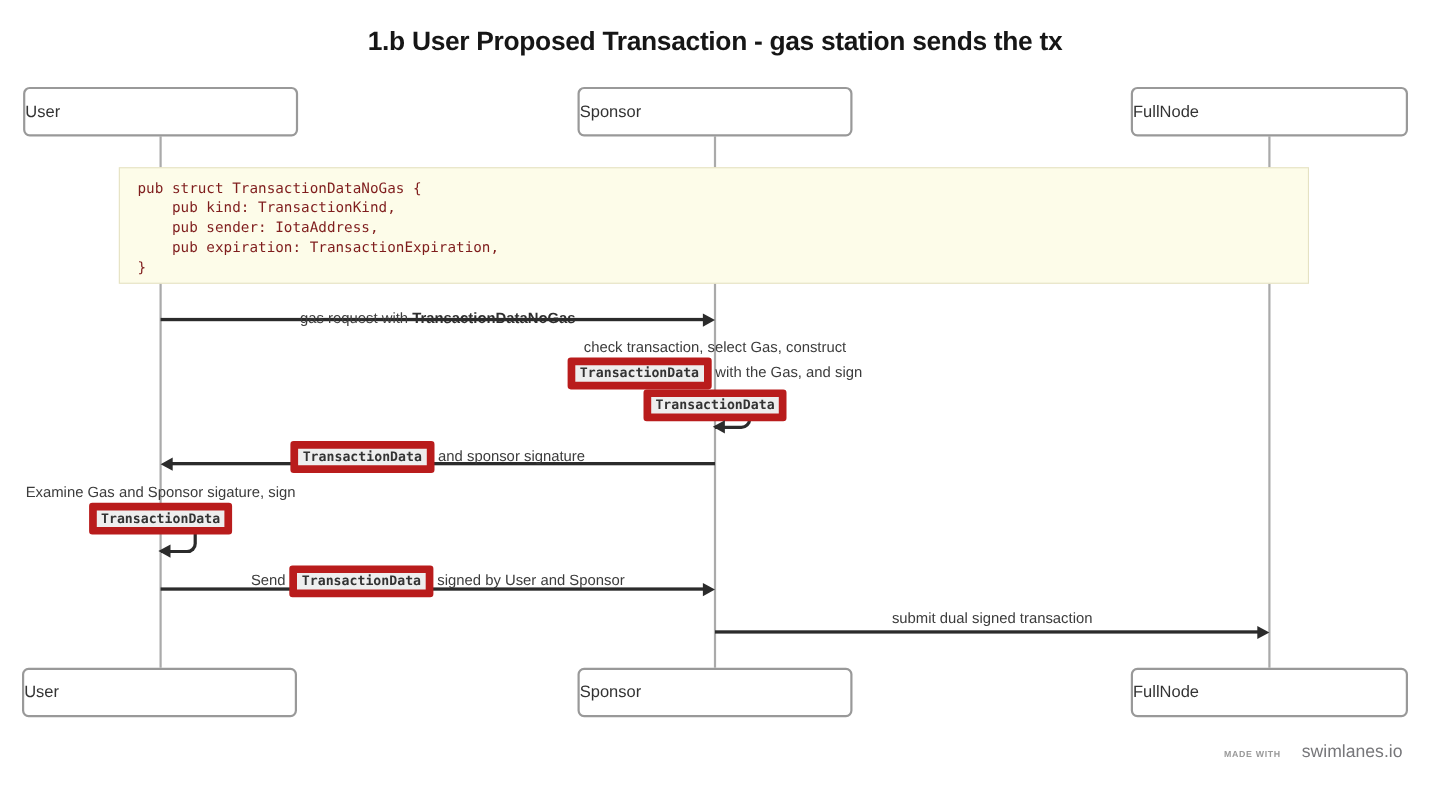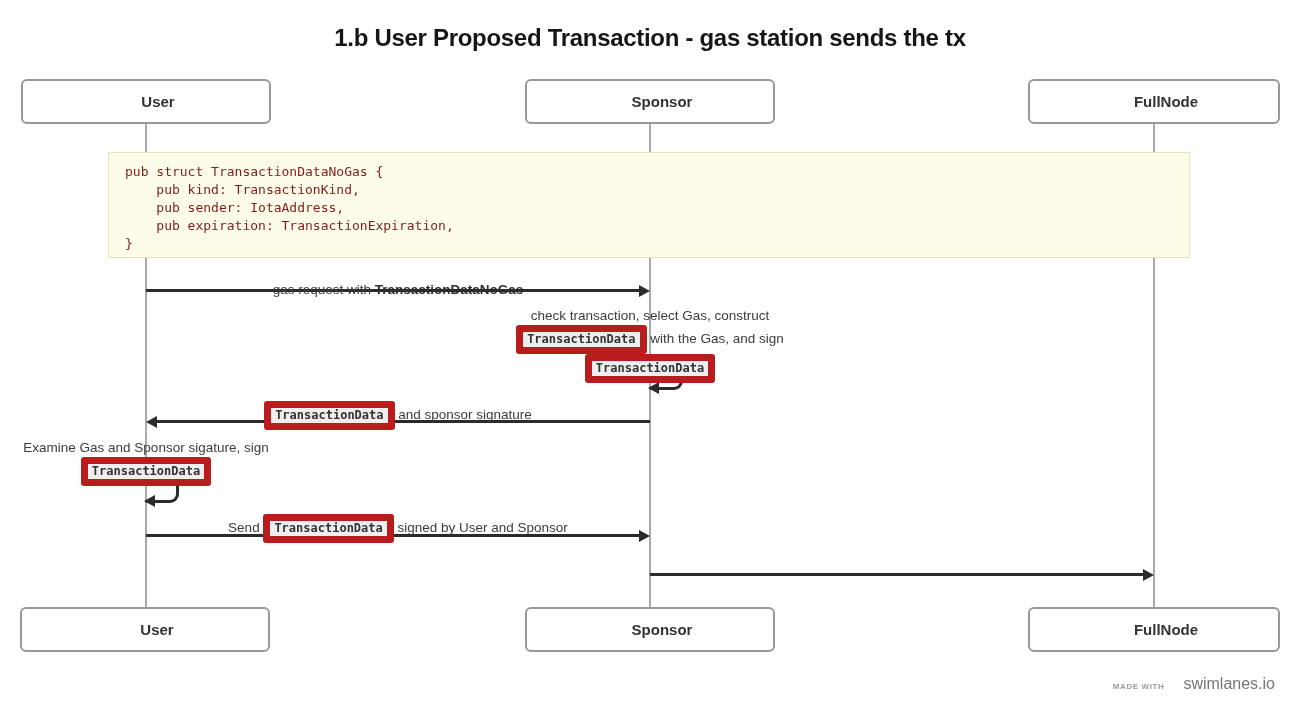--- a/index.html
+++ b/index.html
@@ -3,22 +3,22 @@
 <meta charset="utf-8">
 <style>
   * { margin:0; padding:0; box-sizing:border-box; }
   html,body { background:#fff; width:1300px; height:714px; font-family:"Liberation Sans", sans-serif; }
   .canvas { position:relative; width:1300px; height:714px; background:#fff; overflow:hidden; }
 
   .title { position:absolute; top:24px; left:0; width:100%; text-align:center;
            font-size:24px; font-weight:bold; color:#161616; letter-spacing:-0.3px; }
 
   .actor-box { position:absolute; height:45px; background:#fff; border:2px solid #999;
-               border-radius:6px; display:flex; align-items:center; justify-content:center;
-               font-size:15px; font-weight:bold; color:#333; z-index:3;padding-left:24px; }
+               border-radius:6px; display:flex; align-items:center; 
+               font-size:15px; font-weight:normal; color:#333; z-index:3; }
 
   .lifeline { position:absolute; top:124px; width:2px; height:483px; background:#aaa; z-index:0; }
 
   .note { position:absolute; left:108px; top:152px; width:1082px; height:106px;
           background:#fdfce9; border:1px solid #e5e2c3; z-index:2; }
   .note pre { margin:0; padding:10px 0 0 16px;
               font-family:"DejaVu Sans Mono", monospace; font-size:13px; line-height:18px; color:#7f1d1d; }
 
   .msg-label { position:absolute; text-align:center; font-size:13.5px; line-height:18px;
                color:#3c3c3c; z-index:2; }
@@ -91,20 +91,21 @@
     <div>Examine Gas and Sponsor sigature, sign</div>
     <div><span class="code">TransactionData</span></div>
   </div>
   <div class="self-loop" style="left:146px; top:476px;"></div>
   <div class="ah left" style="left:144px; top:495px;"></div>
 
   <div class="msg-label" style="left:146px; top:514px; width:504px;"><span>Send </span><span class="code">TransactionData</span><span> signed by User and Sponsor</span></div>
   <div class="arrow-line" style="left:146px; top:534px; width:497px;"></div>
   <div class="ah right" style="left:639px; top:530px;"></div>
 
+  <div class="msg-label" style="left:650px; top:553px; width:504px;">submit dual signed transaction</div>
   <div class="arrow-line" style="left:650px; top:573px; width:497px;"></div>
   <div class="ah right" style="left:1143px; top:569px;"></div>
 
   <div class="actor-box" style="left:20px; top:607px; width:250px;">
     <span>User</span>
   </div>
   <div class="actor-box" style="left:525px; top:607px; width:250px;">
     <span>Sponsor</span>
   </div>
   <div class="actor-box" style="left:1028px; top:607px; width:252px;">

